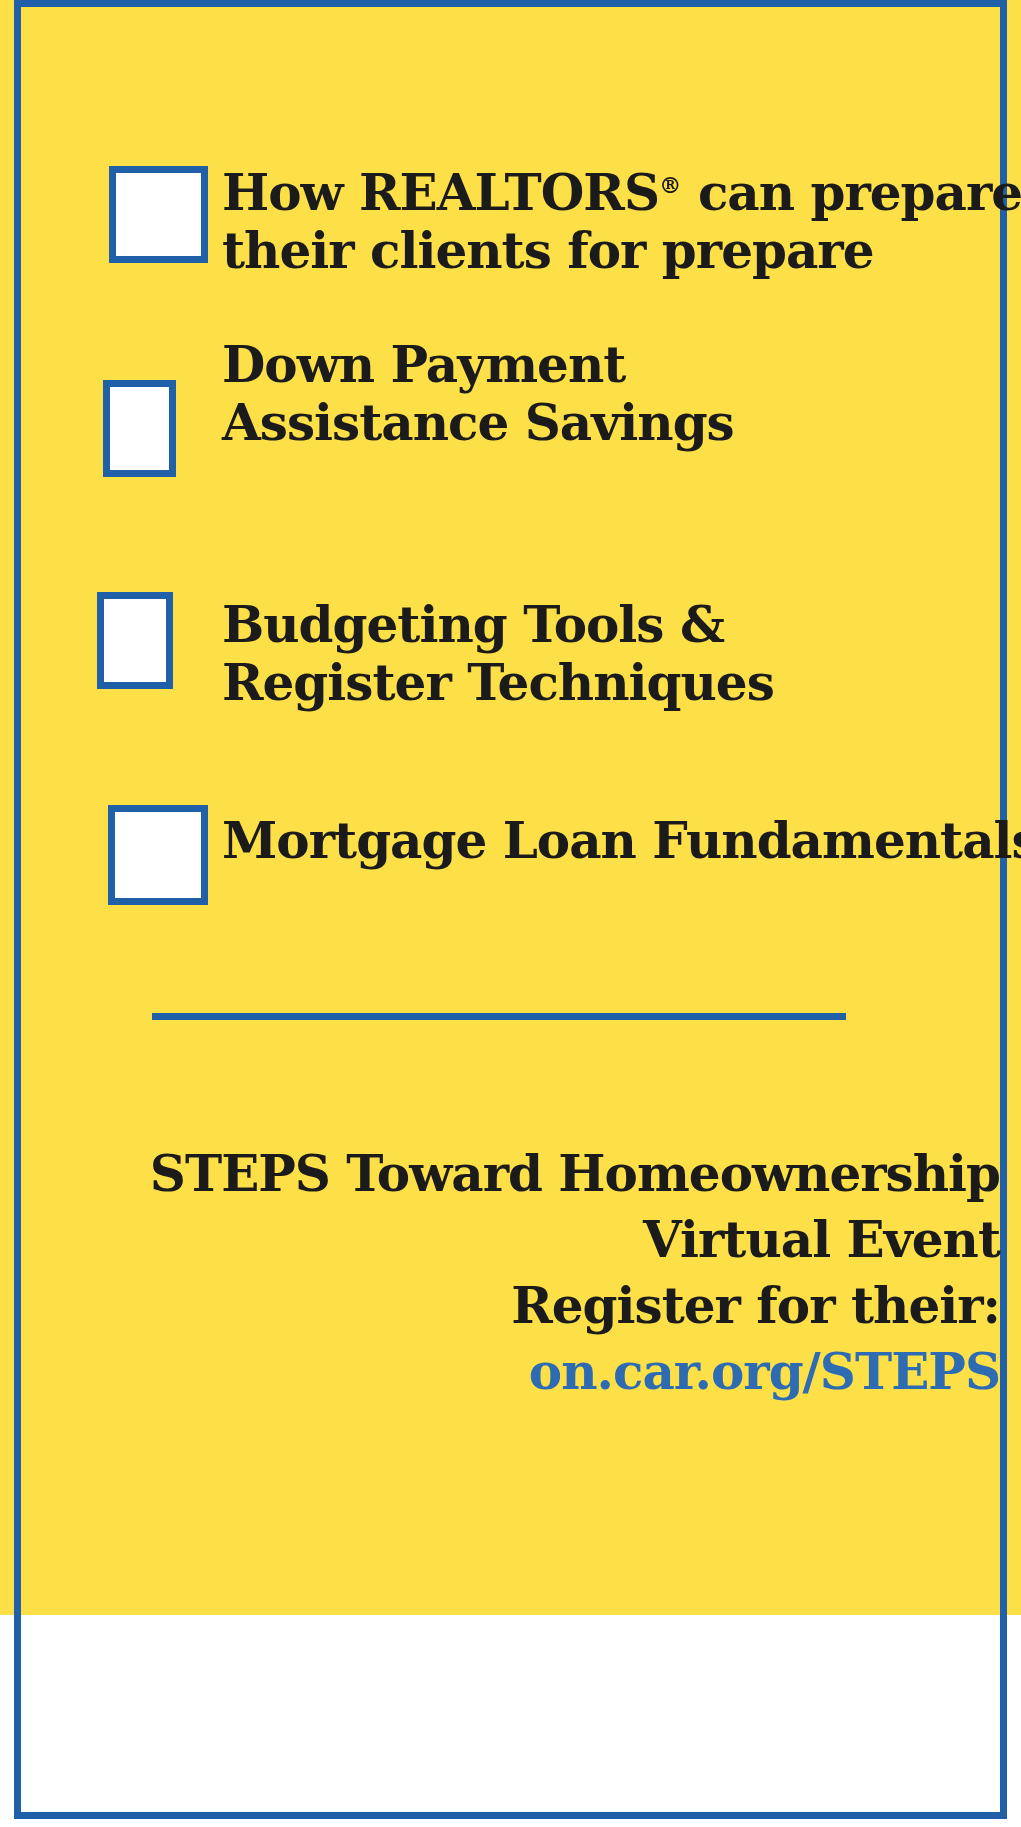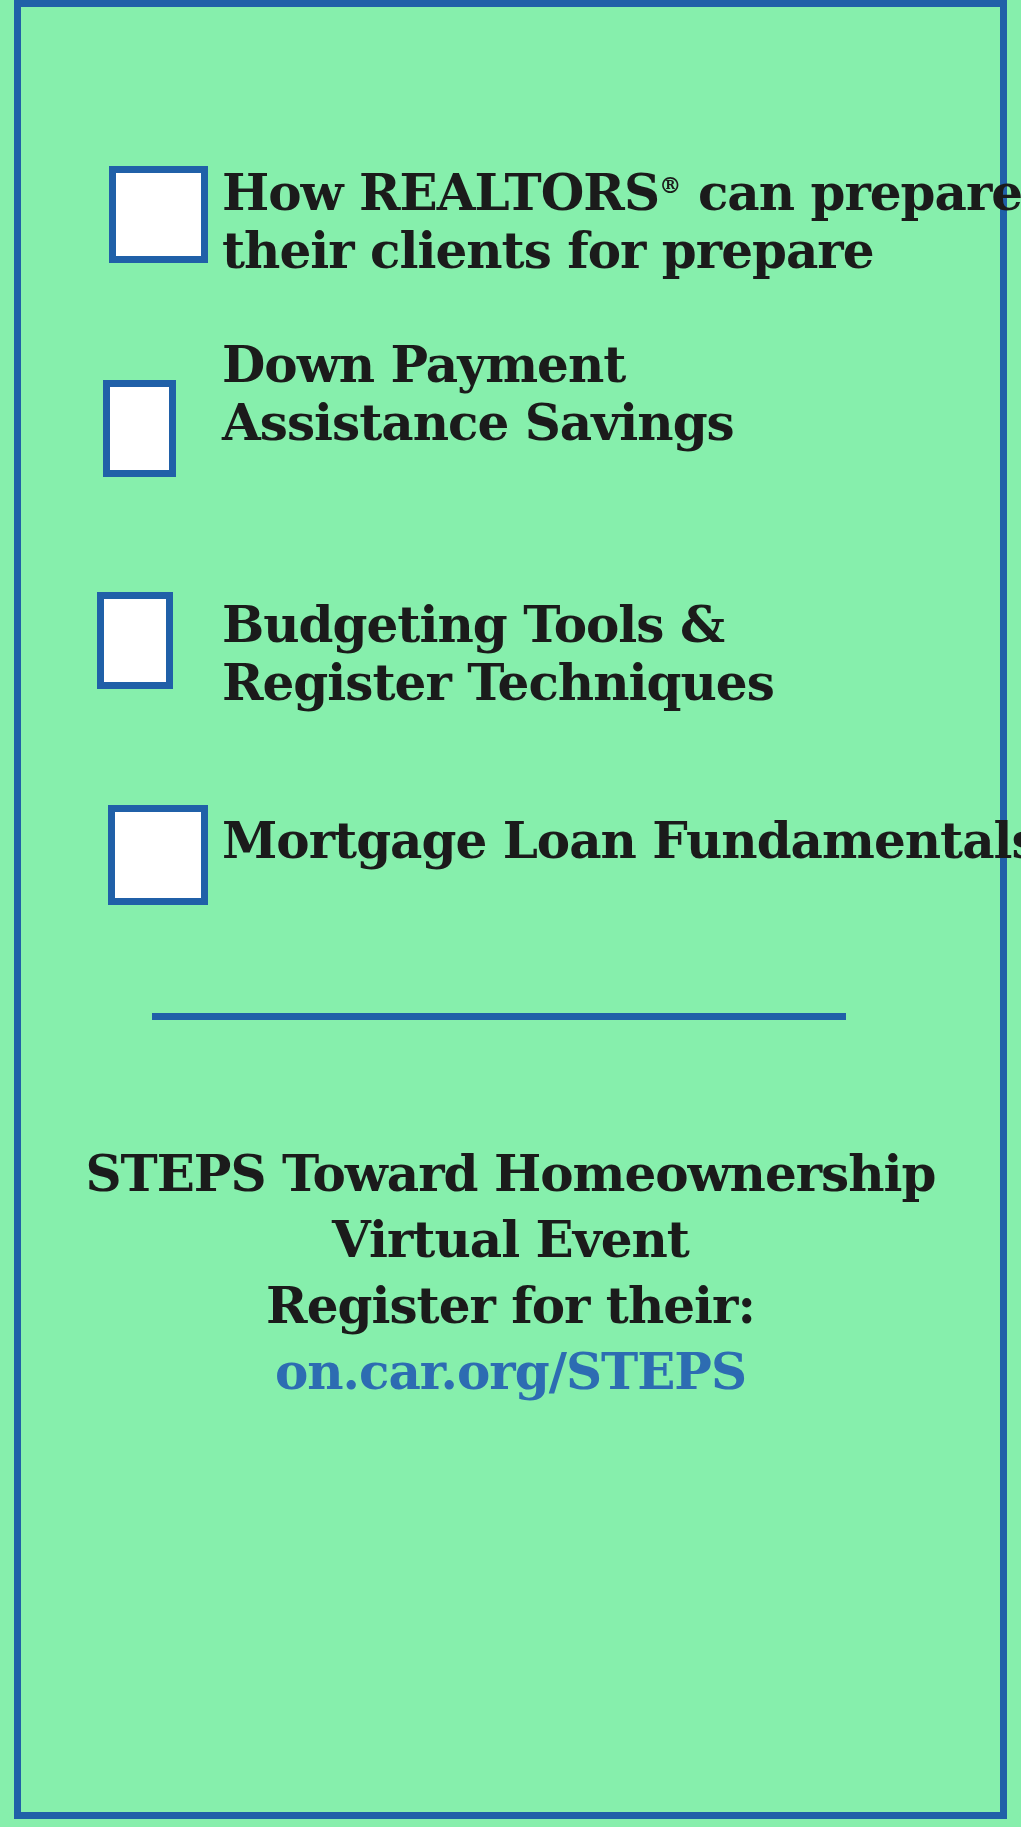--- a/index.html
+++ b/index.html
@@ -1,21 +1,21 @@
 <!DOCTYPE html>
 <html style="--brand_blue: #2060a8; --link_blue: #2d6cb2;"><head>
 <meta charset="utf-8">
 <style>
   :root{
     --brand_blue:#2060a8;
     --link_blue:#2d6cb2;
   }
   html,body{margin:0;padding:0;background:#ffffff;}
   body{width:1021px;height:1827px;overflow:hidden;font-family:"DejaVu Serif",serif;}
-  .page{position:relative;width:1021px;height:1827px;background:#86efac;}
+  .page{position:relative;width:1021px;height:1615px;background:#fde047;}
 
   .frame{position:absolute;left:14px;top:0;width:993px;height:1819px;
          border:7px solid var(--brand_blue);box-sizing:border-box;}
 
   
   .checkbox{position:absolute;border:7px solid var(--brand_blue);box-sizing:border-box;background:#fff;}
   .cb1{left:109px;top:166px;width:99px;height:97px;}
   .cb2{left:103px;top:380px;width:73px;height:97px;}
   .cb3{left:97px;top:592px;width:76px;height:97px;}
   .cb4{left:108px;top:805px;width:100px;height:100px;}
@@ -24,21 +24,21 @@
              color:#1b1b1b;letter-spacing:-1px;white-space:nowrap;}
   .t1{top:156px;}
   .t2{top:336px;}
   .t3{top:596px;}
   .t4{top:812px;}
   .reg{font-size:0.45em;vertical-align:0.75em;letter-spacing:0;}
 
   .divider{position:absolute;left:152px;top:1013px;width:694px;height:7px;background:var(--brand_blue);}
 
   
-  .event{position:absolute;left:21px;top:1141px;width:979px;text-align:center;
+  .event{position:absolute;left:21px;top:1141px;width:979px;text-align:right;
          font-weight:bold;color:#1b1b1b;font-size:50px;line-height:66px;letter-spacing:-1px;}
   .event-link{display:block;color:var(--link_blue);text-decoration:none;cursor:pointer;}
 
   
   .footer{position:absolute;left:0;top:1630px;width:1021px;height:130px;}
 </style>
 </head>
 <body>
 
 <div class="page">

